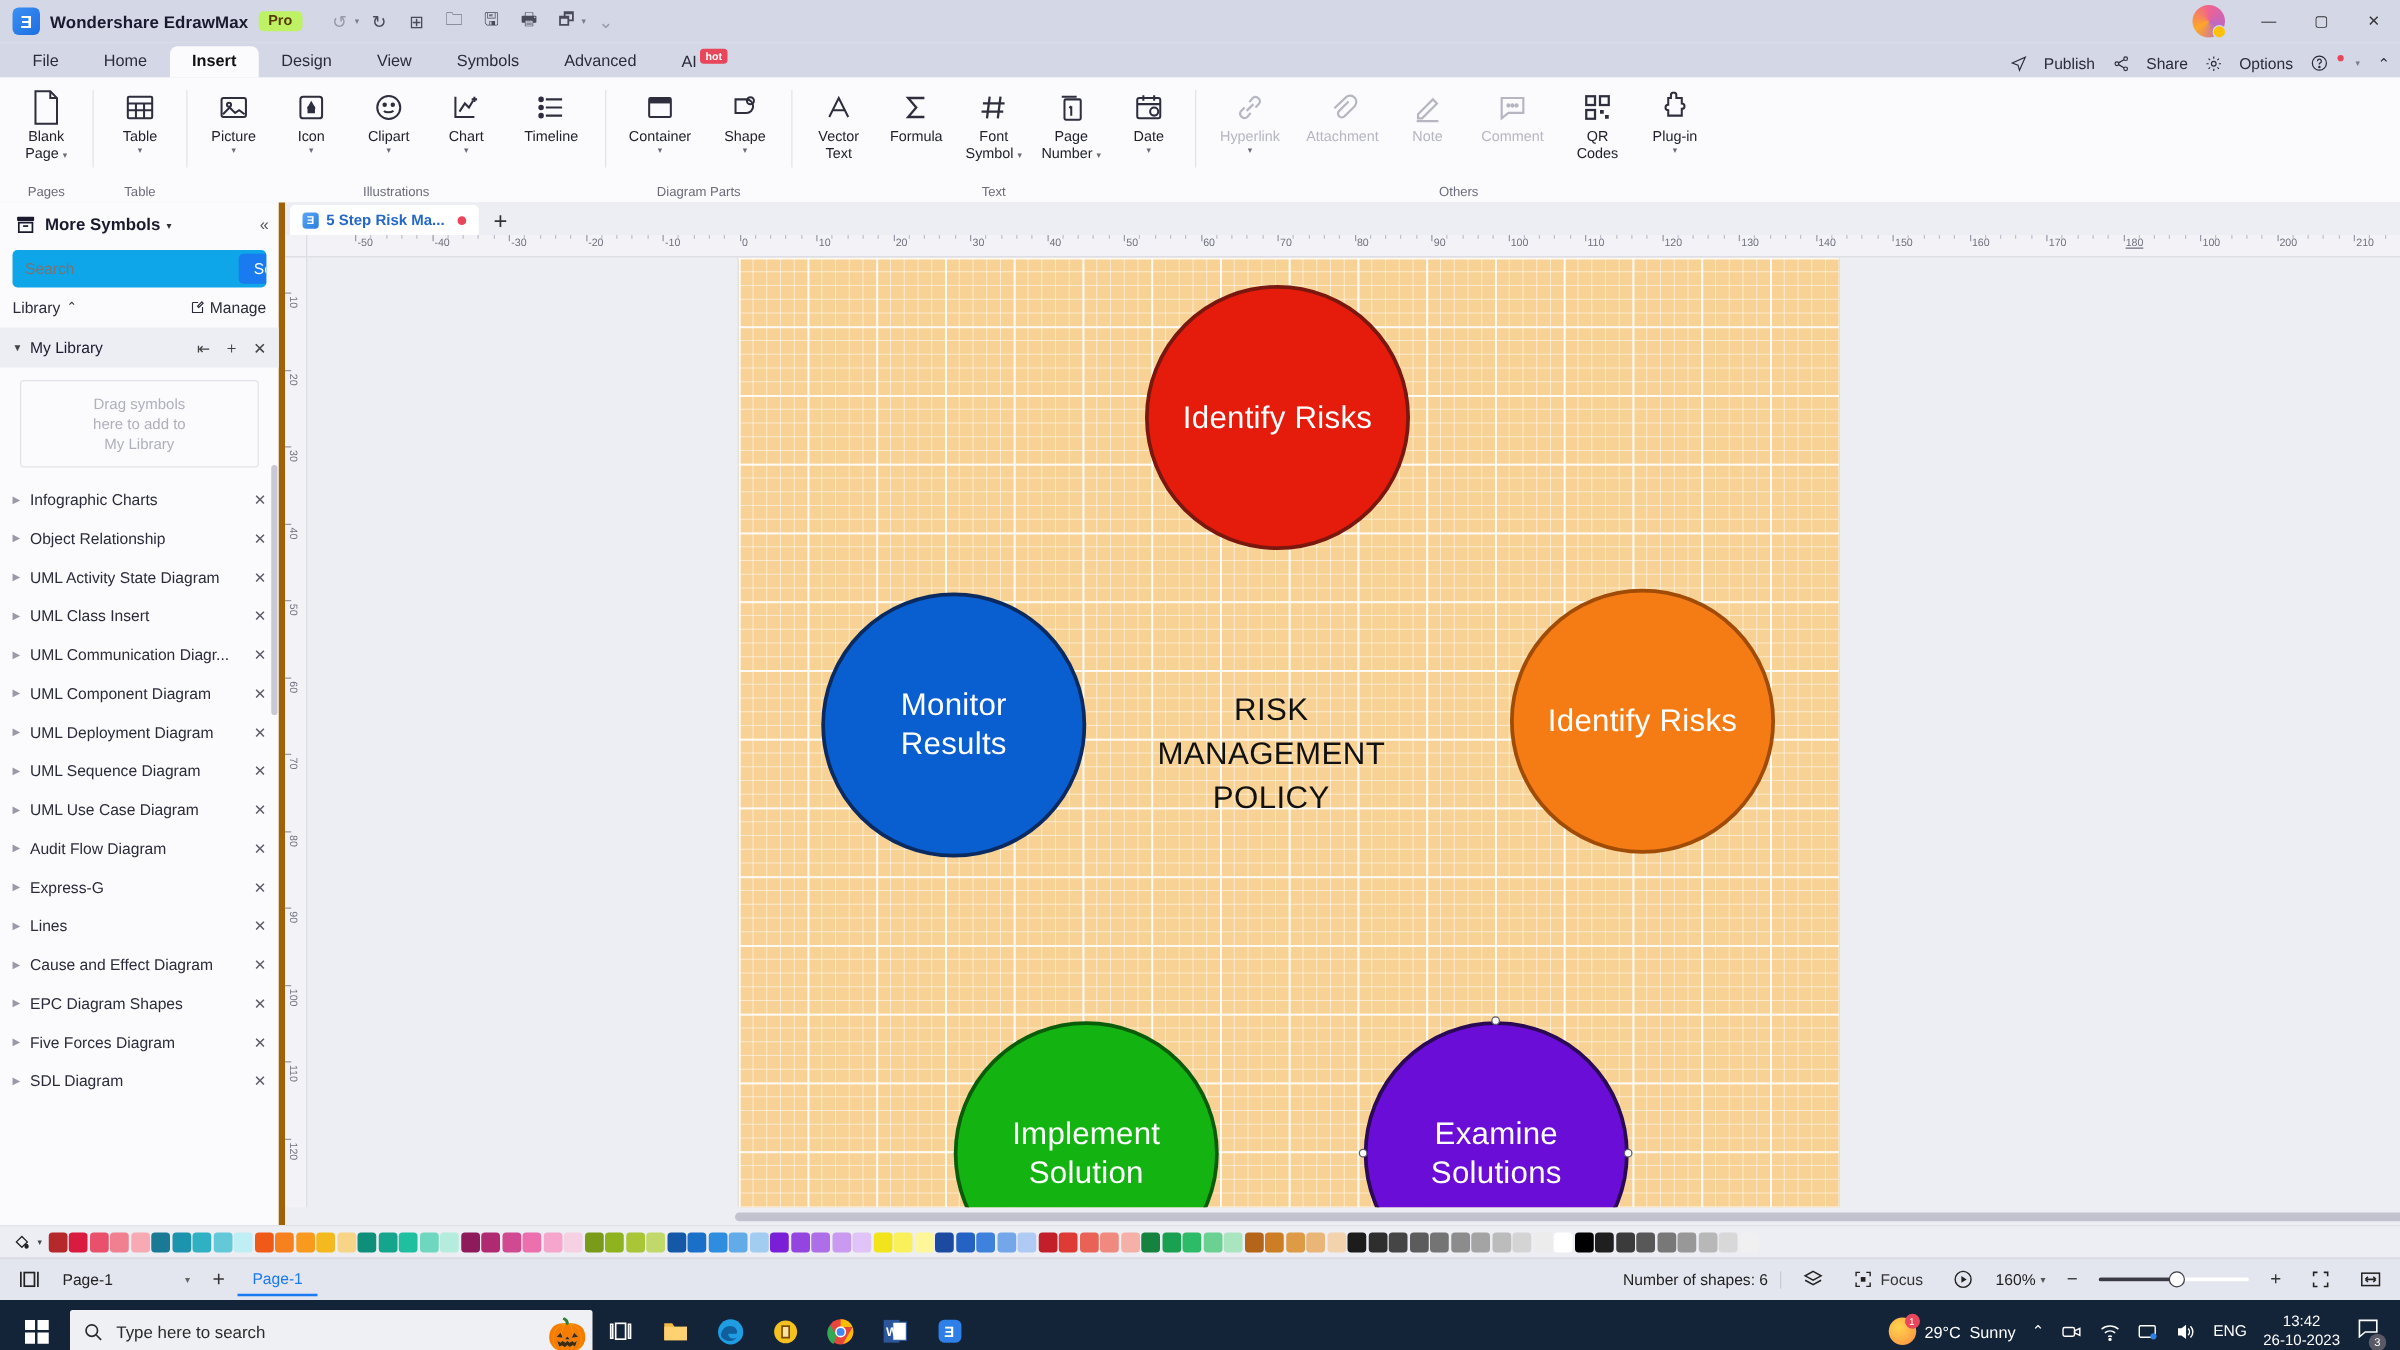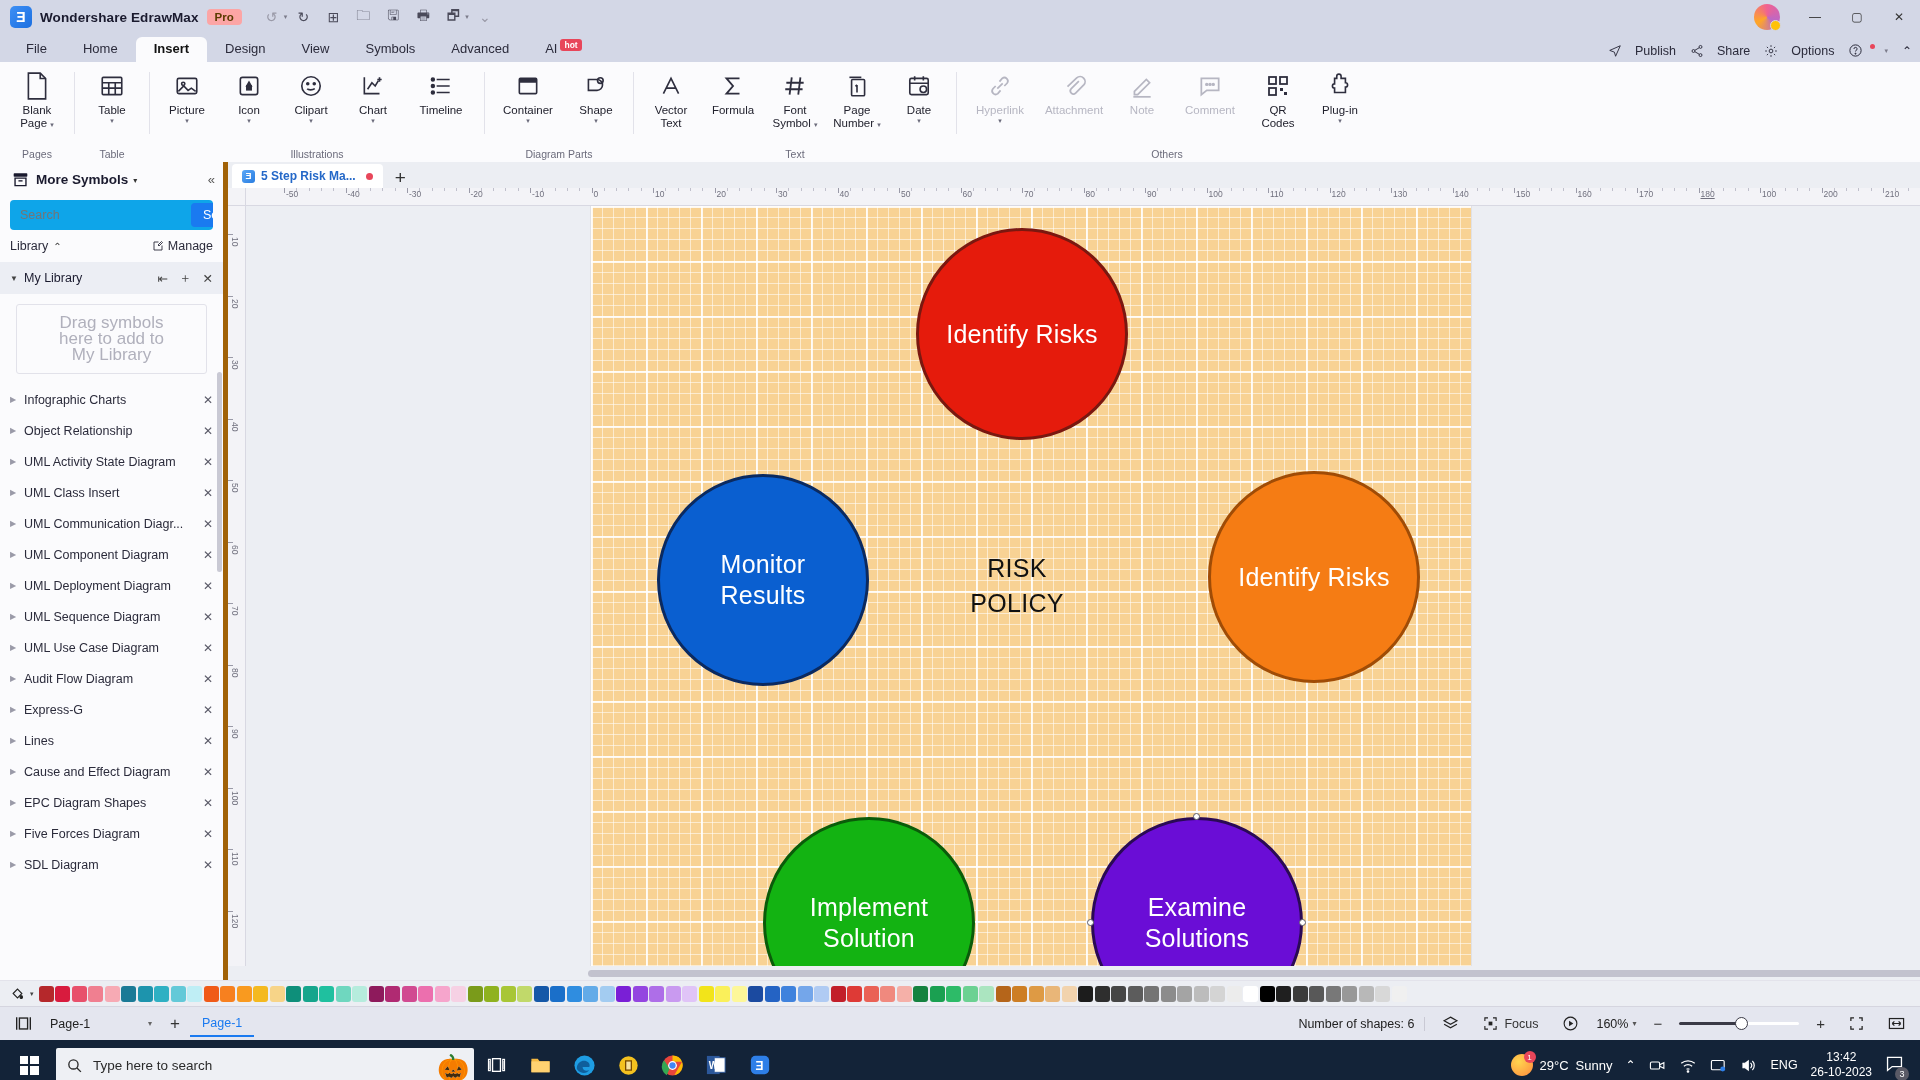--- a/index.html
+++ b/index.html
@@ -16,21 +16,21 @@
     padding-left:10px; position:relative;
   }
   .app-logo{
     width:22px;height:22px;border-radius:5px;
     background:linear-gradient(135deg,#3d8ff5,#1c6fe0);
     display:flex;align-items:center;justify-content:center;
     color:#fff;font-size:14px;font-weight:bold;flex:none;
   }
   .app-title{ margin-left:8px;font-size:13.5px;font-weight:bold;color:#1a1a2e;letter-spacing:.1px;}
   .pro-badge{
-    margin-left:8px;background:#fca5a5;color:#5a3b00;font-size:11.5px;font-weight:bold;
+    margin-left:8px;background:#bef264;color:#5a3b00;font-size:11.5px;font-weight:bold;
     padding:2px 8px;border-radius:4px;
   }
   .qat{ display:flex;align-items:center;gap:2px;margin-left:16px;}
   .qat-btn{
     width:28px;height:24px;display:flex;align-items:center;justify-content:center;
     color:#4a4a5a;font-size:14px;border-radius:3px;
   }
   .qat-btn.dim{ color:#9a9aa8;}
   .caret{font-size:7px;color:#7b7b8a;margin-left:-4px;}
   .titlebar-right{ position:absolute;right:0;top:0;height:34px;display:flex;align-items:center;}
@@ -92,21 +92,21 @@
   .lp-search{ display:flex;align-items:center;margin:4px 10px 0;height:30px;background:#0ea5e9;border-radius:4px;overflow:hidden;}
   .lp-search input{ flex:1;border:0;background:transparent;outline:none;font-size:12.5px;color:#444;padding:0 10px;font-family:"Liberation Sans",sans-serif;}
   .lp-search .btn{ background:#1a7af0;color:#fff;font-size:12.5px;padding:0 12px;height:24px;line-height:24px;border-radius:4px;margin-right:3px;}
   .lp-row{ display:flex;align-items:center;padding:0 10px;height:32px;font-size:12.5px;color:#2b2b3b;}
   .lp-row .manage{margin-left:auto;display:flex;align-items:center;gap:4px;font-size:12.5px;}
   .lp-mylib{ display:flex;align-items:center;padding:0 10px;height:32px;font-size:12.5px;color:#1a1a2e;background:#eceef4;}
   .lp-mylib .acts{margin-left:auto;display:flex;align-items:center;gap:11px;color:#444;}
   .droparea{
     margin:10px 16px;height:70px;border:1px solid #e2e2ea;border-radius:3px;
     display:flex;flex-direction:column;align-items:center;justify-content:center;
-    font-size:17px;color:#b0b0bc;line-height:16px;text-align:center;
+    font-size:12px;color:#b0b0bc;line-height:16px;text-align:center;
   }
   .lp-list{ flex:1;overflow:hidden;}
   .cat{ display:flex;align-items:center;height:31px;padding:0 10px;font-size:12.5px;color:#2b2b3b;}
   .cat .tri{ font-size:8px;color:#9a9aa8;width:14px;}
   .cat .x{ margin-left:auto;color:#5a5a68;font-size:12px;}
   .lp-scroll{position:absolute;right:1px;top:210px;width:5px;height:200px;background:#c9c9d4;border-radius:3px;}
 
   
   .canvasside{ flex:1;display:flex;flex-direction:column;position:relative;background:#eceef3;}
   .tabstrip{ height:26px;background:#eceef3;display:flex;align-items:flex-end;padding-left:4px;}
@@ -837,20 +837,21 @@
           <div class="vtickl" style="top: 584.5px;">100</div>
           <div class="vtick" style="top: 643px;"></div>
           <div class="vtickl" style="top: 646px;">110</div>
           <div class="vtick" style="top: 704.5px;"></div>
           <div class="vtickl" style="top: 707.5px;">120</div>
         </div>
       <div class="canvasclip">
         <div class="page" id="page">
           <div class="centertext" id="centertext" style="left: 276px; top: 345px; width: 300px;">
               <div>RISK</div>
+              <div>MANAGEMENT</div>
               <div>POLICY</div>
             </div>
         <div class="node" style="left: 325px; top: 22px; width: 212px; height: 212px; background: rgb(229, 27, 12); border: 3px solid rgb(122, 24, 16);">
               <div>Identify Risks</div>
             </div>
             <div class="node" style="left: 66px; top: 268px; width: 212px; height: 212px; background: rgb(10, 95, 208); border: 3px solid rgb(11, 42, 96);">
               <div>Monitor</div>
               <div>Results</div>
             </div>
             <div class="node" style="left: 617px; top: 265px; width: 212px; height: 212px; background: rgb(245, 124, 20); border: 3px solid rgb(160, 76, 6);">

